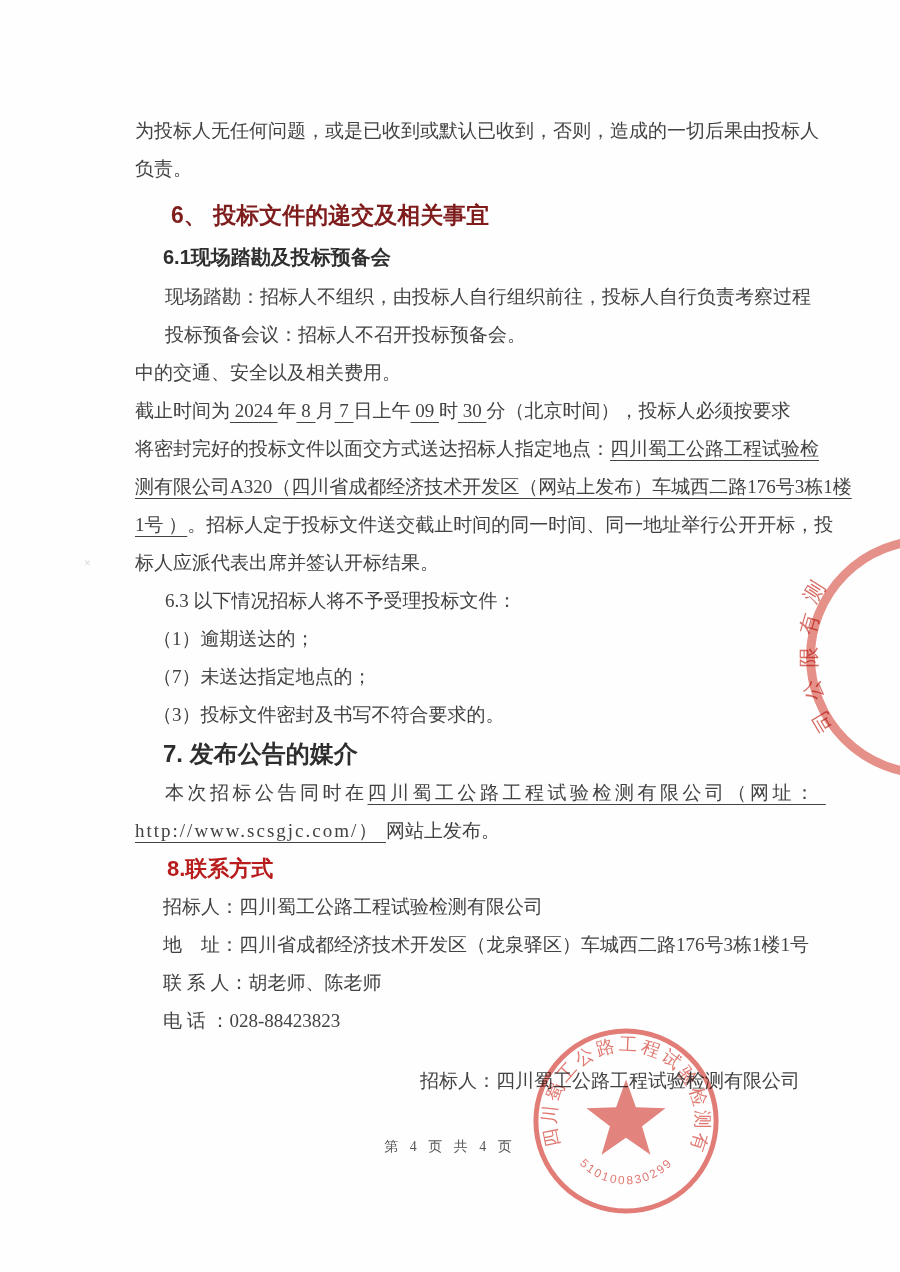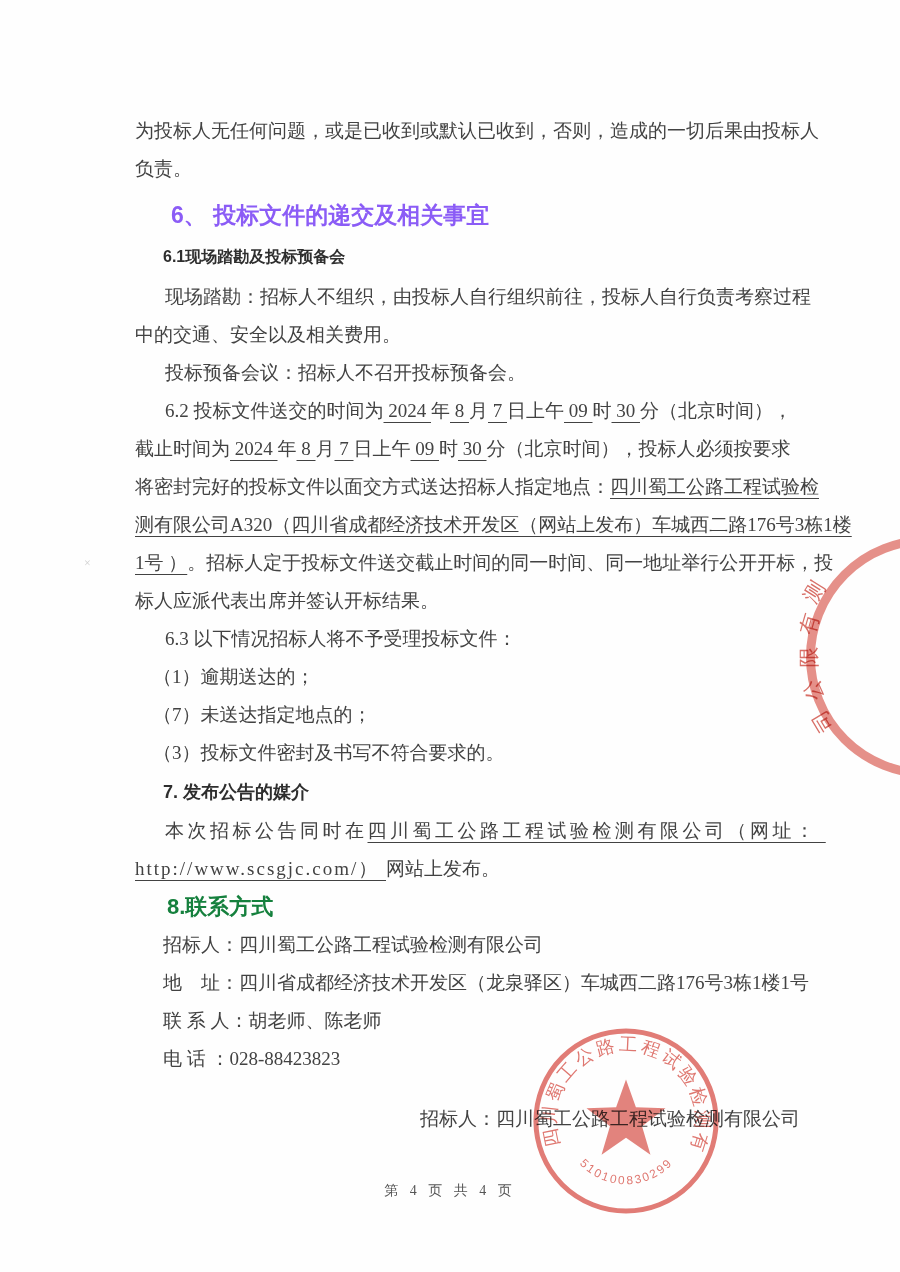--- a/index.html
+++ b/index.html
@@ -3,34 +3,34 @@
 <meta charset="utf-8">
 <style>
   html,body{margin:0;padding:0;background:#ffffff;}
   .page{position:relative;width:900px;height:1272px;background:#fefefe;overflow:hidden;
         font-family:"Liberation Serif","DejaVu Serif",serif;color:#424242;}
   .content{position:absolute;left:135px;top:112px;width:684px;font-size:19px;}
   .ln{height:38px;line-height:38px;white-space:nowrap;}
   .indent{padding-left:30px;}
   .num-item{margin-left:18px;}
   .contact{margin-left:28px;}
-  .h-main{font-family:"Liberation Sans","DejaVu Sans",sans-serif;font-weight:bold;color:#8b5cf6;
+  .h-main{font-family:"Liberation Sans","DejaVu Sans",sans-serif;font-weight:bold;color:#7f1d1d;
           font-size:23px;height:42px;line-height:42px;margin-left:36px;margin-top:6px;}
   .h-sub{font-family:"Liberation Sans","DejaVu Sans",sans-serif;font-weight:bold;color:#2e2e2e;
-         font-size:16px;height:42px;line-height:42px;margin-left:28px;}
+         font-size:20px;height:42px;line-height:42px;margin-left:28px;}
   .h-sec7{font-family:"Liberation Sans","DejaVu Sans",sans-serif;font-weight:bold;color:#2e2e2e;
-          font-size:18px;height:40px;line-height:40px;margin-left:28px;}
-  .h-sec8{font-family:"Liberation Sans","DejaVu Sans",sans-serif;font-weight:bold;color:#15803d;
+          font-size:24px;height:40px;line-height:40px;margin-left:28px;}
+  .h-sec8{font-family:"Liberation Sans","DejaVu Sans",sans-serif;font-weight:bold;color:#b91c1c;
           font-size:22px;height:38px;line-height:38px;margin-left:32px;}
   .u{text-decoration:underline;text-underline-offset:5px;text-decoration-thickness:1px;}
   .spread{letter-spacing:3.5px;}
   .url{letter-spacing:2px;}
   .sig1{margin-left:285px;margin-top:22px;}
   .sig2{margin-left:408px;margin-top:-6px;height:32px;line-height:26px;letter-spacing:2px;}
-  .footer{position:absolute;left:0;top:1182px;width:900px;text-align:center;
+  .footer{position:absolute;left:0;top:1138px;width:900px;text-align:center;
           font-size:14px;letter-spacing:4px;color:#555;}
   .stamp{position:absolute;left:527px;top:1022px;width:198px;height:198px;
          mix-blend-mode:multiply;opacity:.9;}
   .edge-ring{position:absolute;left:806px;top:536px;width:224px;height:224px;
              border:9px solid rgba(214,77,66,.62);border-radius:50%;mix-blend-mode:multiply;}
   .edge-char{position:absolute;font-size:21px;color:rgba(206,70,60,.78);
              font-family:"Liberation Sans",sans-serif;mix-blend-mode:multiply;}
   .artifact{position:absolute;left:84px;top:556px;font-size:12px;color:#cfcfcf;}
 </style>
 </head>
@@ -39,24 +39,23 @@
 <div class="page">
   <div class="content">
 
     <div class="ln"><span>为投标人无任何问题，或是已收到或默认已收到，否则，造成的一切后果由投标人</span></div>
     <div class="ln"><span>负责。</span></div>
 
     <div class="ln h-main"><span>6、 投标文件的递交及相关事宜</span></div>
     <div class="ln h-sub"><span>6.1现场踏勘及投标预备会</span></div>
 
     <div class="ln indent"><span>现场踏勘：招标人不组织，由投标人自行组织前往，投标人自行负责考察过程</span></div>
+    <div class="ln indent"><span>投标预备会议：招标人不召开投标预备会。</span></div>
     <div class="ln"><span>中的交通、安全以及相关费用。</span></div>
-    <div class="ln indent"><span>投标预备会议：招标人不召开投标预备会。</span></div>
 
-    <div class="ln indent"><span>6.2 投标文件送交的时间为</span><span class="u">&nbsp;2024&nbsp;</span><span>年</span><span class="u">&nbsp;8&nbsp;</span><span>月</span><span class="u">&nbsp;7&nbsp;</span><span>日上午</span><span class="u">&nbsp;09&nbsp;</span><span>时</span><span class="u">&nbsp;30&nbsp;</span><span>分（北京时间），</span></div>
 
     <div class="ln"><span>截止时间为</span><span class="u">&nbsp;2024&nbsp;</span><span>年</span><span class="u">&nbsp;8&nbsp;</span><span>月</span><span class="u">&nbsp;7&nbsp;</span><span>日上午</span><span class="u">&nbsp;09&nbsp;</span><span>时</span><span class="u">&nbsp;30&nbsp;</span><span>分（北京时间），投标人必须按要求</span></div>
 
     <div class="ln"><span>将密封完好的投标文件以面交方式送达招标人指定地点：</span><span class="u">四川蜀工公路工程试验检</span></div>
     <div class="ln"><span class="u">测有限公司A320（四川省成都经济技术开发区（网站上发布）车城西二路176号3栋1楼</span></div>
     <div class="ln"><span class="u">1号&nbsp;）</span><span>。招标人定于投标文件送交截止时间的同一时间、同一地址举行公开开标，投</span></div>
     <div class="ln"><span>标人应派代表出席并签认开标结果。</span></div>
 
     <div class="ln indent"><span>6.3 以下情况招标人将不予受理投标文件：</span></div>
     <div class="ln num-item"><span>（1）逾期送达的；</span></div>

